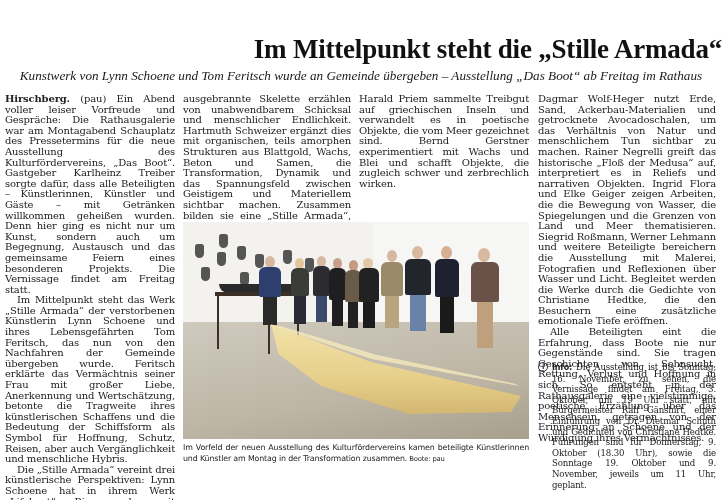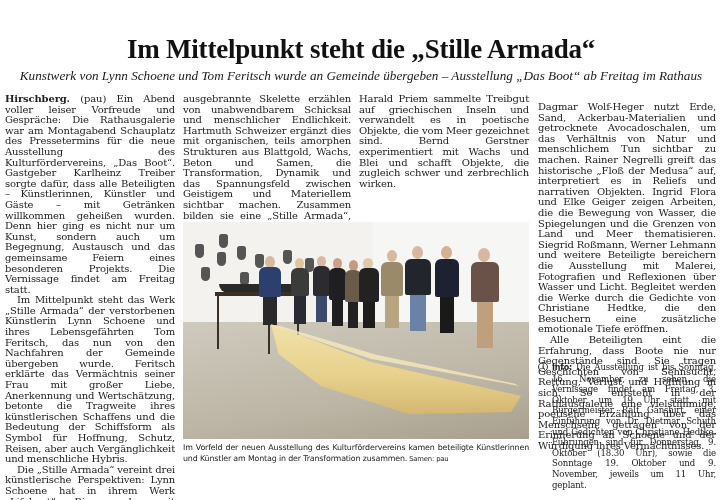--- a/index.html
+++ b/index.html
@@ -1,21 +1,21 @@
 <!DOCTYPE html>
 <html><head>
   <meta charset="utf-8">
   <style>
     * { box-sizing: border-box; margin: 0; padding: 0; }
     html, body { width: 722px; height: 500px; background: #ffffff; overflow: hidden; }
     body { position: relative; font-family: "DejaVu Serif", serif; color: #1a1a1a; }
 
     .headline {
       position: absolute; left: 0; top: 34px; width: 722px;
-      text-align: center;
+      text-align: right;
       font-family: "Liberation Serif", serif;
       font-weight: bold;
       font-size: 27px;
       line-height: 30px;
       letter-spacing: -0.2px;
       color: #111;
     }
     .subhead {
       position: absolute; left: 0; top: 68px; width: 722px;
       text-align: center;
@@ -36,21 +36,21 @@
       color: #222;
       letter-spacing: -0.15px;
     }
     .col p { text-indent: 0; }
     .col p + p { text-indent: 12px; }
     .col .lead-place { font-weight: bold; }
 
     #col1 { left: 5px; top: 94px; width: 170px; height: 400px; }
     #col2 { left: 183px; top: 94px; width: 168px; height: 124px; }
     #col3 { left: 359px; top: 94px; width: 170px; height: 124px; }
-    #col4 { left: 538px; top: 102px; width: 178px; height: 262px; }
+    #col4 { left: 538px; top: 94px; width: 178px; height: 262px; }
 
     .photo {
       position: absolute; left: 183px; top: 222px; width: 346px; height: 217px;
       overflow: hidden;
       background: linear-gradient(180deg, #f1f0ec 0%, #eceae4 42%, #cbc6b8 52%, #b9b2a2 100%);
     }
     .photo .wall { position: absolute; left: 0; top: 0; width: 100%; height: 48%; background: #f3f2ef; }
     .photo .wall-right { position: absolute; left: 55%; top: 0; width: 45%; height: 60%; background: #f6f6f4; }
     .photo .floor { position: absolute; left: 0; top: 46%; width: 100%; height: 54%;
       background: linear-gradient(170deg, #cfcabe 0%, #bdb6a6 60%, #a89f8d 100%); }
@@ -198,19 +198,19 @@
     <div class="head" style="left:7px;top:0;width:12px;height:14px;"></div>
     <div class="body" style="left:0;top:14px;width:28px;height:40px;background:#6a5248;"></div>
     <div class="legs" style="left:6px;top:54px;width:16px;height:46px;background:#c0a07c;"></div>
   </div>
 
   <div class="boat"></div>
   <div class="boat-rim"></div>
 </div>
 
 <div class="caption">
-  <span>Im Vorfeld der neuen Ausstellung des Kulturfördervereins kamen beteiligte Künstlerinnen und Künstler am Montag in der Transformation zusammen.</span><span class="credit"> Samen: pau</span>
+  <span>Im Vorfeld der neuen Ausstellung des Kulturfördervereins kamen beteiligte Künstlerinnen und Künstler am Montag in der Transformation zusammen.</span><span class="credit"> Boote: pau</span>
 </div>
 
 <div class="info">
   <span class="info-icon">i</span>
   <span class="info-label">Info:</span><span> Die Ausstellung ist bis Sonntag, 16. November, zu sehen, die Vernissage findet am Freitag, 3. Oktober, um 19 Uhr statt, mit Bürgermeister Ralf Gänshirt, einer Einführung von Dr. Dietmar Schuth und Gedichten von Christiane Hedtke. Führungen sind für Donnerstag, 9. Oktober (18.30 Uhr), sowie die Sonntage 19. Oktober und 9. November, jeweils um 11 Uhr, geplant.</span>
 </div>
 
 </body></html>

